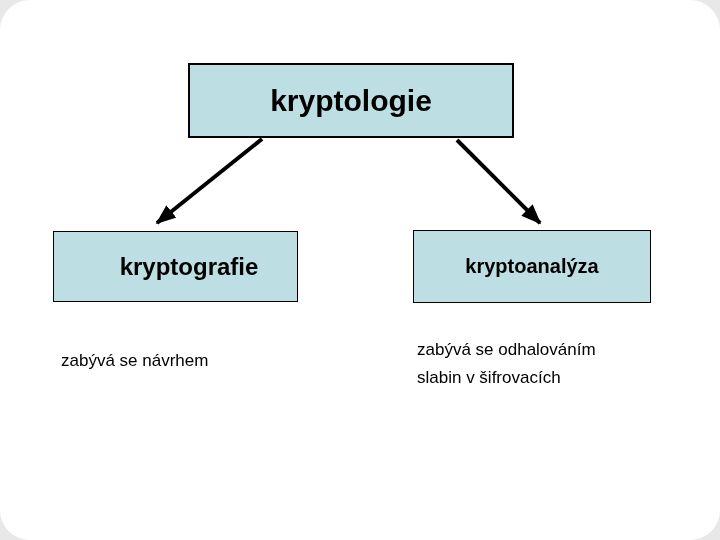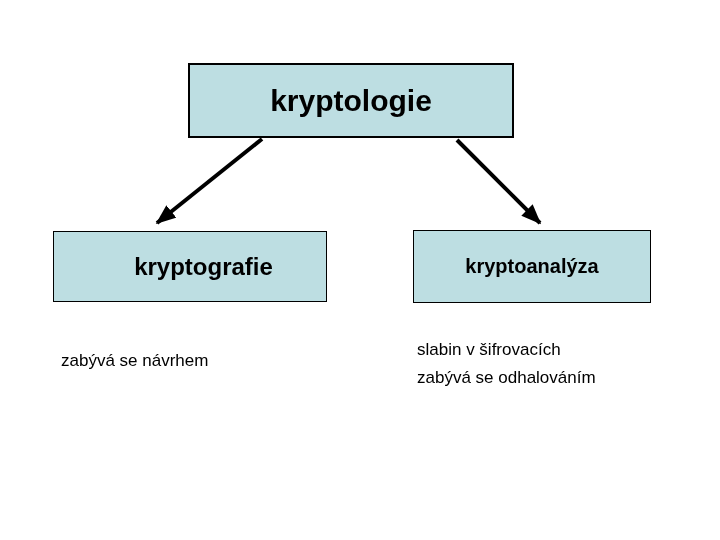--- a/index.html
+++ b/index.html
@@ -12,40 +12,41 @@
   * { margin: 0; padding: 0; box-sizing: border-box; }
   html, body { background: #e8e8e8; }
   body { font-family: "Liberation Sans", "DejaVu Sans", sans-serif; }
   .slide {
     position: relative;
     width: 720px;
     height: 540px;
     background: var(--background);
     overflow: hidden;
     color: var(--text);
+    border-radius: 30px;
   }
   .node {
     position: absolute;
     background: var(--box_fill);
     border: 1px solid var(--box_border);
     display: flex;
     align-items: center;
     justify-content: center;
     font-weight: bold;
     text-align: center;
   }
   .node--root {
     left: 188px; top: 63px;
     width: 326px; height: 75px;
     border-width: 2px;
     font-size: 30px;
   }
   .node--left {
     left: 53px; top: 231px;
-    width: 274px; height: 71px;
+    width: 245px; height: 71px;
     font-size: 24px;
     padding-left: 27px;
   }
   .node--right {
     left: 413px; top: 230px;
     width: 238px; height: 73px;
     font-size: 20px;
   }
   .desc {
     position: absolute;
@@ -94,17 +95,17 @@
 
   <div class="node node--right">
     <span>kryptoanalýza</span>
   </div>
 
   <div class="desc desc--left">
     <div>zabývá se návrhem</div>
   </div>
 
   <div class="desc desc--right">
+    <div>zabývá se odhalováním</div>
     <div>slabin v šifrovacích</div>
-    <div>zabývá se odhalováním</div>
   </div>
 
 </div>
 
 </body></html>

